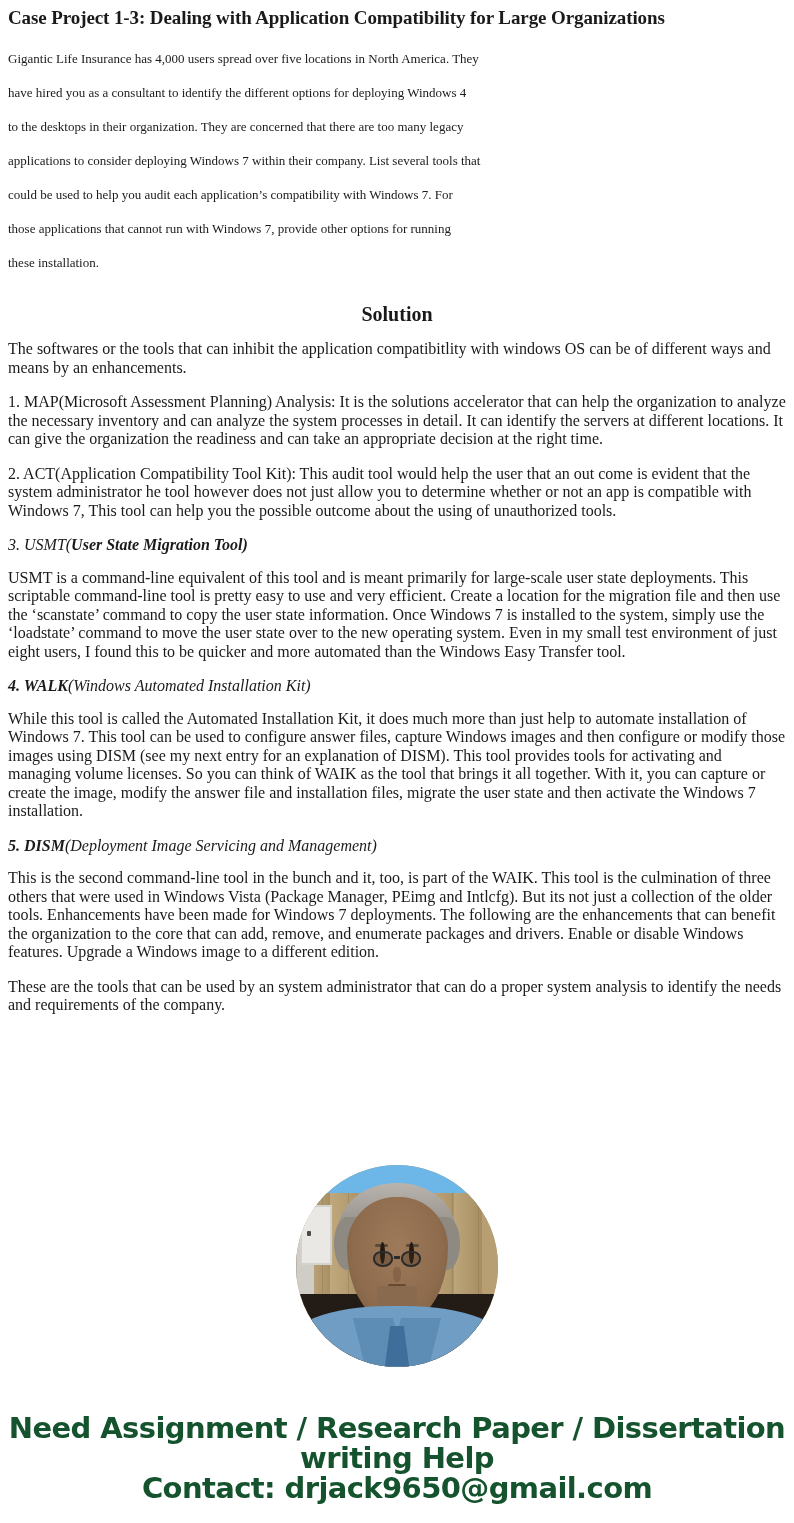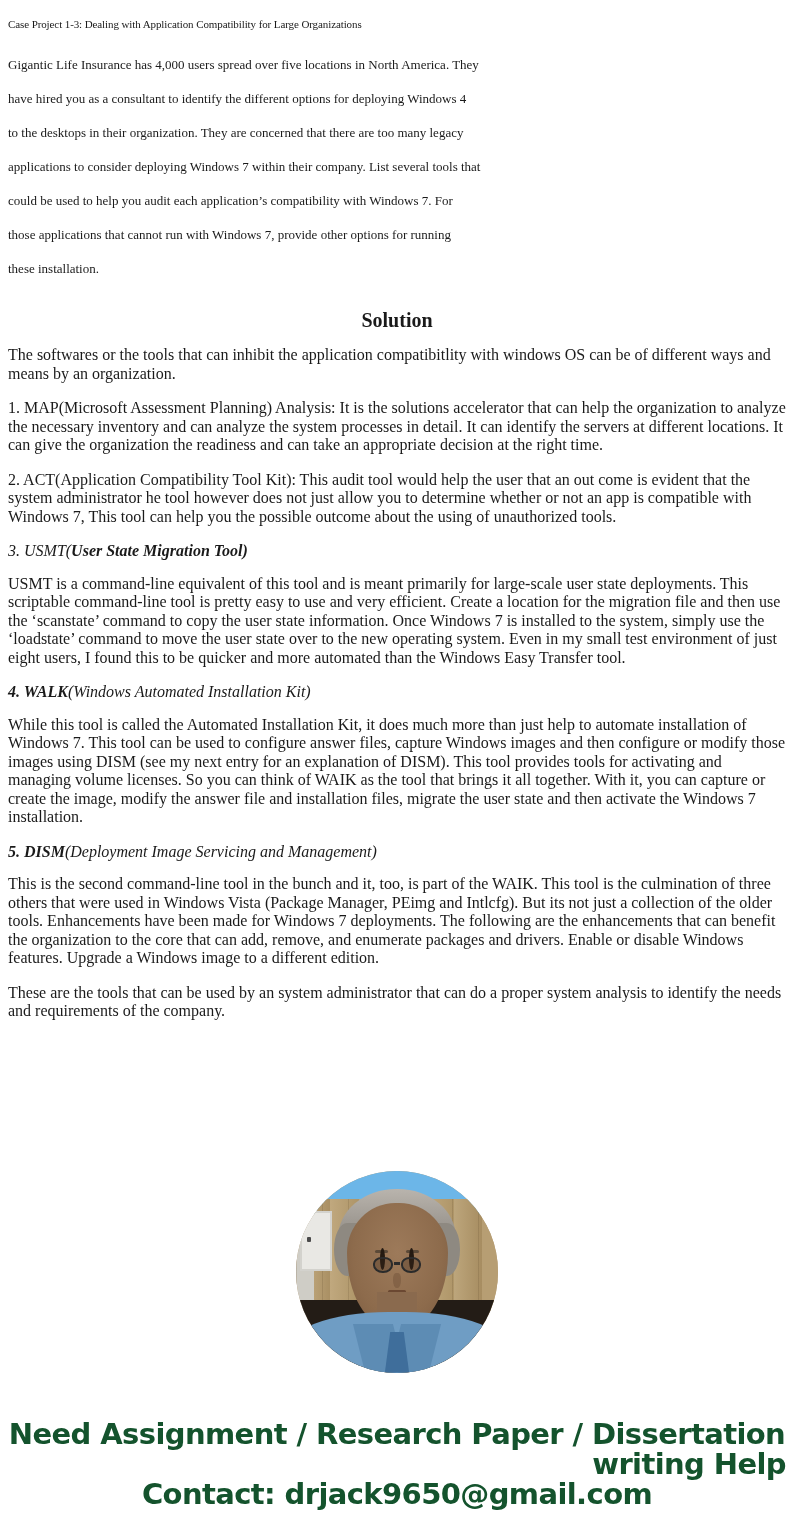--- a/index.html
+++ b/index.html
@@ -17,24 +17,24 @@
   }
   .page {
     width: 794px;
     box-sizing: border-box;
     padding: 0 8px;
     position: relative;
   }
 
   
   .doc-title {
-    font-size: 11px;
-    font-weight: normal;
+    font-size: 19px;
+    font-weight: bold;
     line-height: 20px;
-    margin: 14px 0 0 0;
+    margin: 8px 0 0 0;
     letter-spacing: -0.1px;
   }
   .section-heading {
     font-size: 20px;
     font-weight: bold;
     line-height: 24px;
     margin: 22px 0 14px 0;
     text-align: center;
   }
 
@@ -203,21 +203,20 @@
   }
   .footer-line-1 {
     font-size: 29px;
     line-height: 30px;
     letter-spacing: -0.6px;
   }
   .footer-line-2 {
     font-size: 29px;
     line-height: 30px;
     letter-spacing: -0.6px;
-    text-align: right;
   }
   .footer-line-3 {
     font-size: 29px;
     line-height: 30px;
     margin-top: 0;
     letter-spacing: -0.6px;
   }
 </style>
 </head>
 <body>
@@ -231,21 +230,21 @@
     <span class="ln">have hired you as a consultant to identify the different options for deploying Windows 4</span>
     <span class="ln">to the desktops in their organization. They are concerned that there are too many legacy</span>
     <span class="ln">applications to consider deploying Windows 7 within their company. List several tools that</span>
     <span class="ln">could be used to help you audit each application’s compatibility with Windows 7. For</span>
     <span class="ln">those applications that cannot run with Windows 7, provide other options for running</span>
     <span class="ln">these installation.</span>
   </div>
 
   <h2 class="section-heading">Solution</h2>
 
-  <p class="para">The softwares or the tools that can inhibit the application compatibitlity with windows OS can be of different ways and means by an organization.</p>
+  <p class="para">The softwares or the tools that can inhibit the application compatibitlity with windows OS can be of different ways and means by an enhancements.</p>
 
   <p class="para">1. MAP(Microsoft Assessment Planning) Analysis: It is the solutions accelerator that can help the organization to analyze the necessary inventory and can analyze the system processes in detail. It can identify the servers at different locations. It can give the organization the readiness and can take an appropriate decision at the right time.</p>
 
   <p class="para">2. ACT(Application Compatibility Tool Kit): This audit tool would help the user that an out come is evident that the system administrator he tool however does not just allow you to determine whether or not an app is compatible with Windows 7, This tool can help you the possible outcome about the using of unauthorized tools.</p>
 
   <p class="label-line"><span>3. USMT(</span><span class="b">User State Migration Tool)</span></p>
 
   <p class="para">USMT is a command-line equivalent of this tool and is meant primarily for large-scale user state deployments. This scriptable command-line tool is pretty easy to use and very efficient. Create a location for the migration file and then use the ‘scanstate’ command to copy the user state information. Once Windows 7 is installed to the system, simply use the ‘loadstate’ command to move the user state over to the new operating system. Even in my small test environment of just eight users, I found this to be quicker and more automated than the Windows Easy Transfer tool.</p>
 
   <p class="label-line"><span class="b">4. WALK</span><span>(Windows Automated Installation Kit)</span></p>

